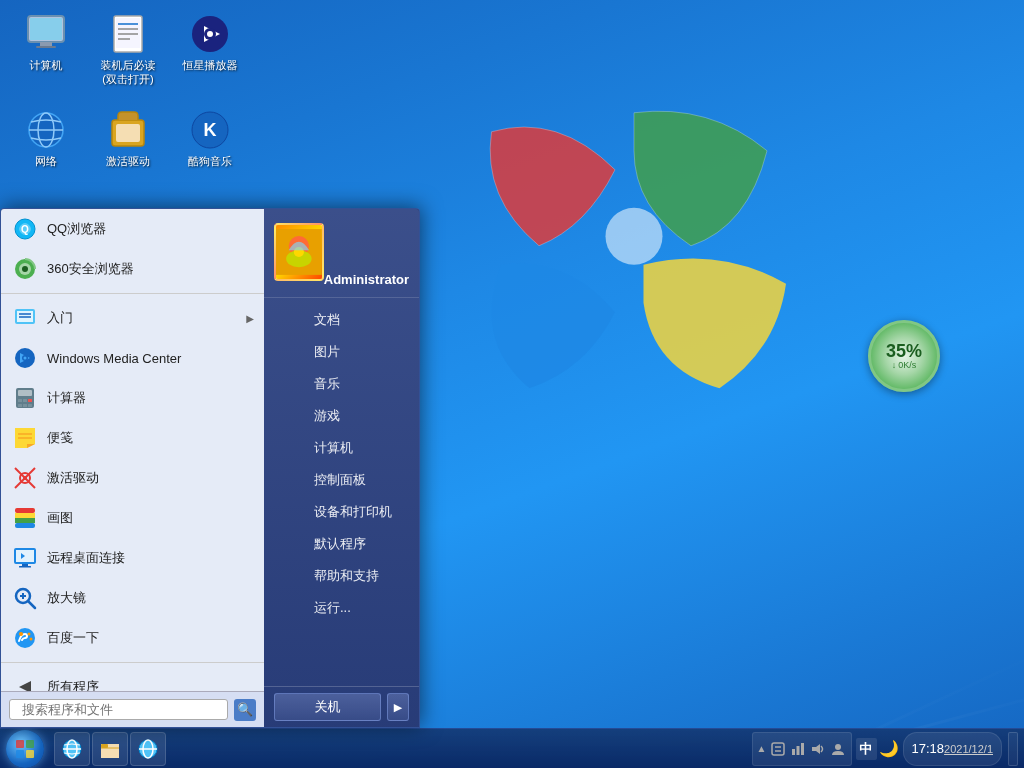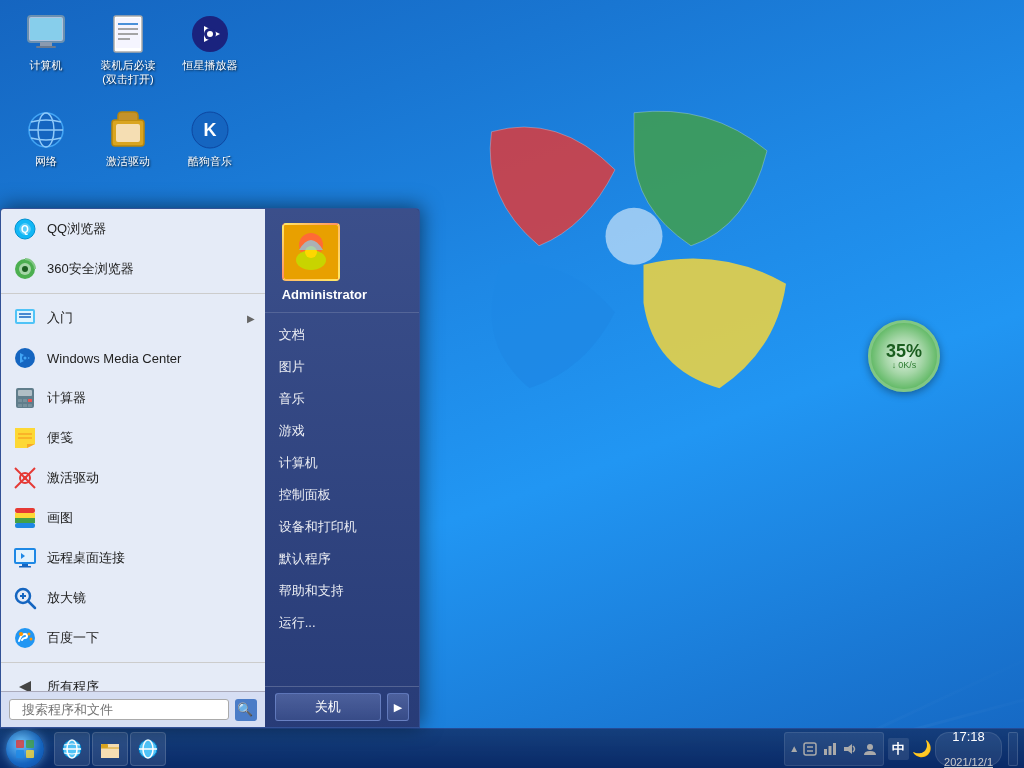--- a/index.html
+++ b/index.html
@@ -200,30 +200,29 @@
       font-size: 13px;
       font-weight: bold;
       padding: 2px 4px;
       background: rgba(255,255,255,0.1);
       border-radius: 2px;
       cursor: pointer;
     }
 
     .clock-area {
       display: flex;
-      flex-direction: column;
+      flex-direction: row;
       align-items: center;
       justify-content: center;
       background: rgba(255,255,255,0.08);
       border: 1px solid rgba(255,255,255,0.1);
       border-radius: 14px;
       padding: 2px 8px;
       height: 34px;
       cursor: pointer;
-      gap: 12px;
     }
 
     .clock-time {
       color: white;
       font-size: 13px;
       font-weight: 500;
     }
 
     .clock-date {
       color: #ccc;
@@ -343,23 +342,23 @@
     .start-right {
       width: 155px;
       background: linear-gradient(to bottom, rgba(60,80,140,0.97), rgba(40,60,120,0.97));
       display: flex;
       flex-direction: column;
       padding-top: 0;
     }
 
     .user-section {
       display: flex;
-      flex-direction: column;
-      align-items: flex-start;
-      padding: 14px 17px 10px;
+      flex-direction: row;
+      align-items: flex-end;
+      padding: 14px 10px 10px;
       border-bottom: 1px solid rgba(255,255,255,0.15);
     }
 
     .user-avatar {
       width: 58px;
       height: 58px;
       border-radius: 4px;
       background: linear-gradient(135deg, #ff8c00, #ffd700, #ff4500);
       display: flex;
       align-items: center;
@@ -372,20 +371,21 @@
 
     .user-name {
       color: white;
       font-size: 13px;
       font-weight: bold;
     }
 
     .start-right-items {
       flex: 1;
       padding: 6px 0;
+      margin-left: 36px;
     }
 
     .start-right-item {
       display: flex;
       align-items: center;
       padding: 7px 14px;
       color: rgba(255,255,255,0.9);
       font-size: 13px;
       cursor: pointer;
     }

